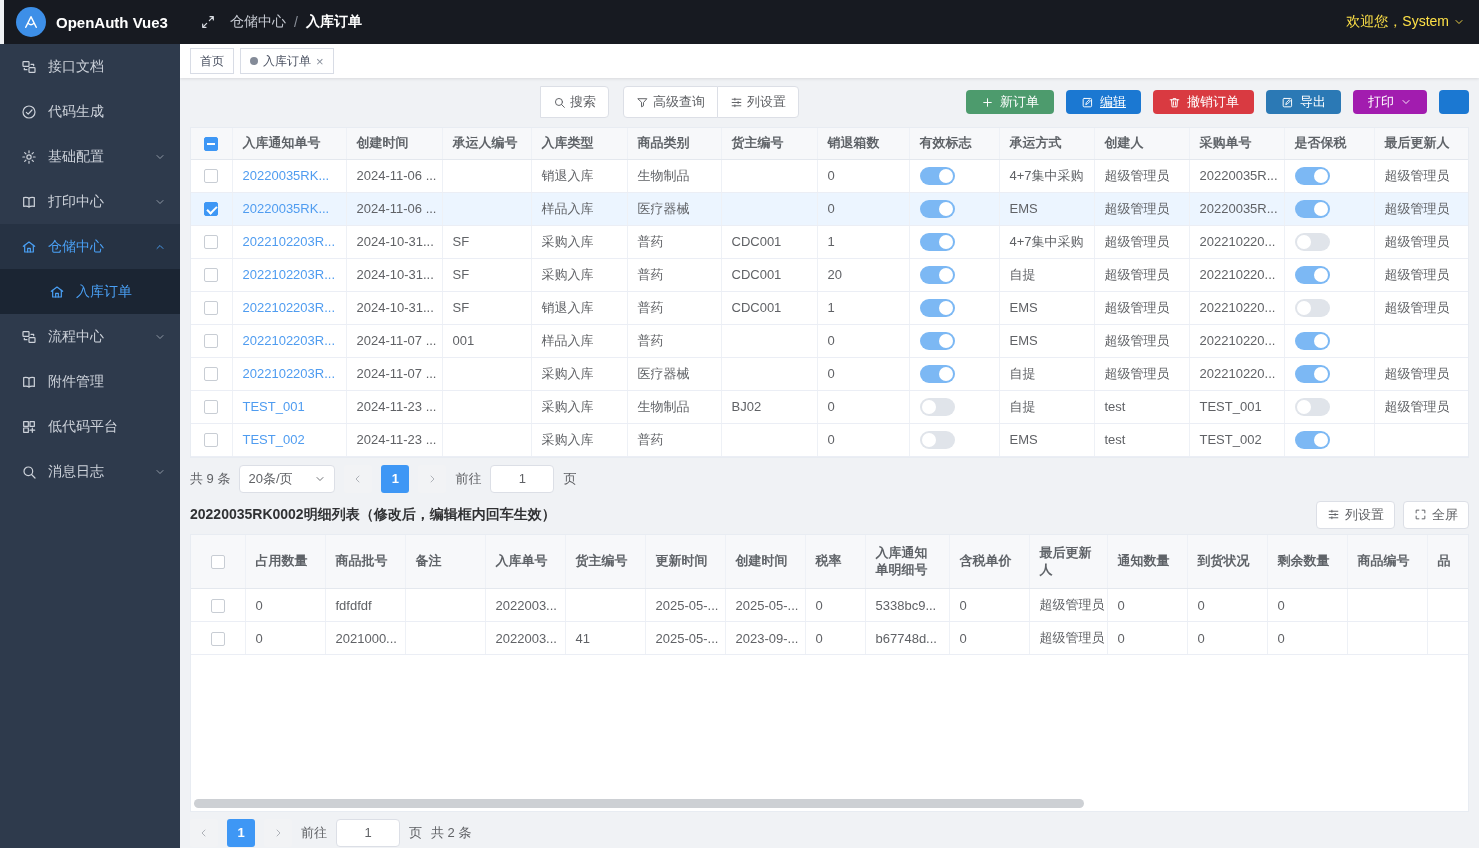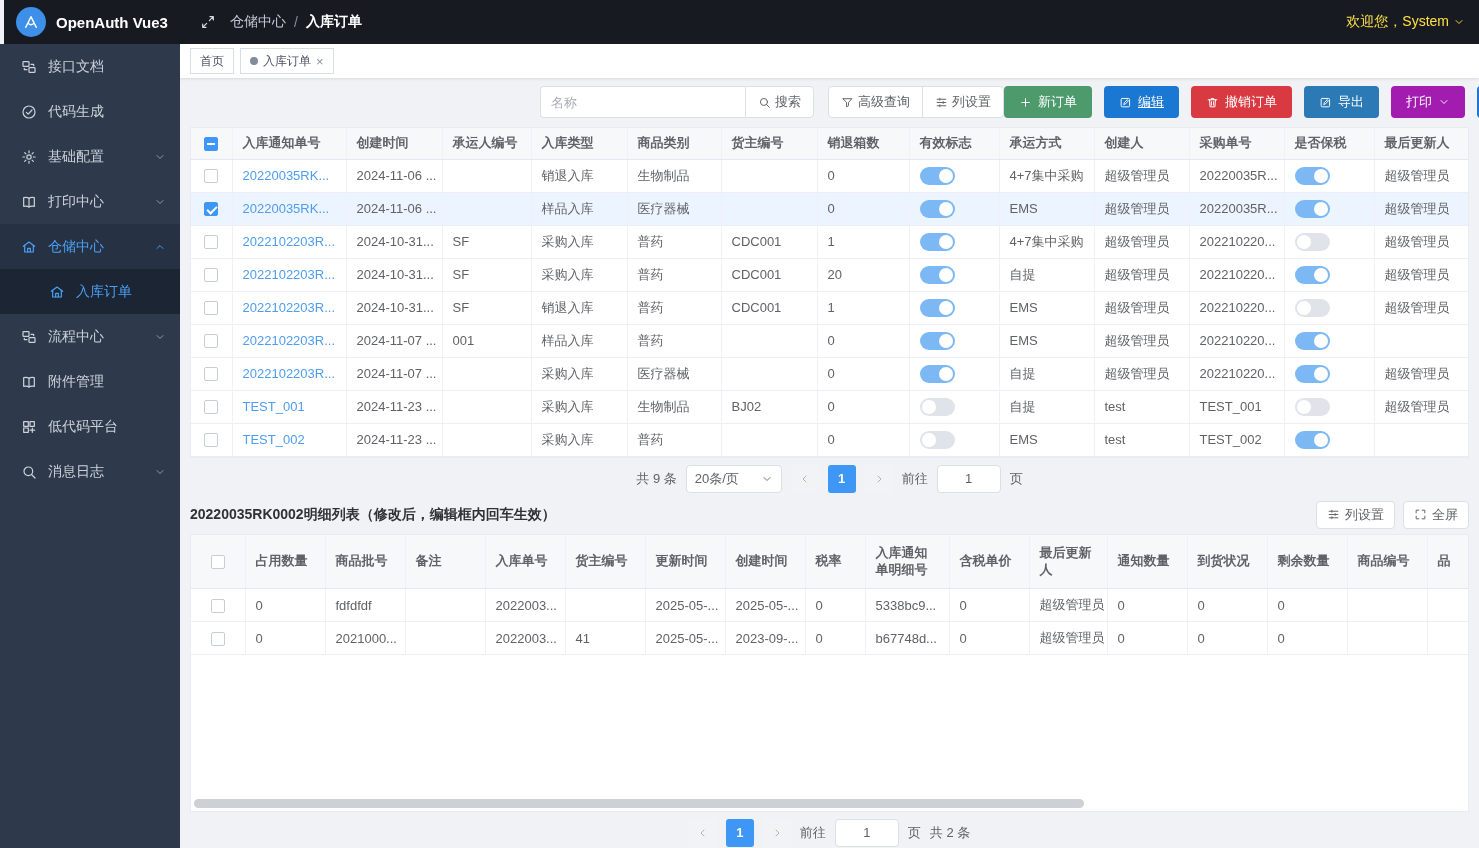--- a/index.html
+++ b/index.html
@@ -44,21 +44,21 @@
   .toolbar { display:flex; align-items:center; height:32px; margin-bottom:9px; }
   .search-group { display:flex; margin-left:350px; }
   .search-input { width:205px; height:32px; border:1px solid #dcdfe6; border-right:none; border-radius:4px 0 0 4px; padding:0 10px; font-size:13px; color:#606266; background:#fff; outline:none; }
   .search-input::placeholder { color:#a8abb2; }
   .btn-plain { height:32px; background:#fff; border:1px solid #dcdfe6; color:#606266; font-size:13px; display:inline-flex; align-items:center; gap:4px; padding:0 12px; cursor:pointer; white-space:nowrap; }
   .btn-search { border-radius:0 4px 4px 0; }
   .joined { display:flex; margin-left:14px; }
   .joined .btn-plain:first-child { border-radius:4px 0 0 4px; }
   .joined .btn-plain:last-child { border-radius:0 4px 4px 0; margin-left:-1px; }
   .actions { margin-left:auto; display:flex; gap:12px; }
-  .btn-solid { height:32px; border:none; border-radius:4px; color:#fff; font-size:13px; display:inline-flex; align-items:center; gap:6px; padding:0 15px; cursor:pointer; white-space:nowrap; }
+  .btn-solid { height:24px; border:none; border-radius:4px; color:#fff; font-size:13px; display:inline-flex; align-items:center; gap:6px; padding:0 15px; cursor:pointer; white-space:nowrap; }
 
   
   .table-card { background:#fff; border:1px solid #e8ecf2; overflow:hidden; }
   table { border-collapse:collapse; table-layout:fixed; }
   th, td { border-right:1px solid #eef1f6; border-bottom:1px solid #ebeef5; padding:0 10px; text-align:left; white-space:nowrap; overflow:hidden; font-size:13px; }
   thead th { background:#f7f8fa; color:#5f6368; font-weight:bold; border-bottom:1px solid #e4e8ee;margin-top:20px; }
   .orders-table thead th { height:31px; }
   .orders-table td { height:33px; color:#606266; }
   .detail-table thead th { height:54px; white-space:normal; line-height:1.35; vertical-align:middle; }
   .detail-table td { height:33px; }
@@ -71,21 +71,21 @@
   .cb.checked::after { content:""; position:absolute; left:4px; top:1px; width:4px; height:8px; border:solid #fff; border-width:0 2px 2px 0; transform:rotate(45deg); }
   .cb.indet { background:#3e97f5; border-color:#3e97f5; }
   .cb.indet::after { content:""; position:absolute; left:2px; top:5px; width:8px; height:2px; background:#fff; }
 
   .toggle { width:35px; height:18px; border-radius:9px; background:#e0e4ea; position:relative; display:inline-block; vertical-align:middle; cursor:pointer; }
   .toggle::after { content:""; position:absolute; top:2px; left:2px; width:14px; height:14px; border-radius:50%; background:#fff; }
   .toggle.on { background:#7cb8f4; }
   .toggle.on::after { left:19px; }
 
   
-  .pager { display:flex; align-items:center; justify-content:center; gap:9px; height:30px; margin:6px 0; color:#606266; font-size:13px; }
+  .pager { display:flex; align-items:center; justify-content:flex-start; gap:9px; height:30px; margin:6px 0; color:#606266; font-size:13px; }
   .pager-select { width:96px; height:28px; border:1px solid #dcdfe6; border-radius:4px; background:#fff; display:inline-flex; align-items:center; padding:0 8px; gap:6px; cursor:pointer; }
   .pager-select .ps-lbl { flex:1; }
   .pg-btn { width:28px; height:28px; border-radius:3px; background:#f2f3f5; color:#a8abb2; display:inline-flex; align-items:center; justify-content:center; cursor:pointer; }
   .pg-cur { width:28px; height:28px; border-radius:3px; background:#3e97f5; color:#fff; font-weight:bold; display:inline-flex; align-items:center; justify-content:center; cursor:pointer; }
   .goto-input { width:64px; height:28px; border:1px solid #dcdfe6; border-radius:4px; text-align:center; font-size:13px; color:#606266; outline:none; }
 
   
   .detail-head { display:flex; align-items:center; height:30px; margin-bottom:4px; }
   .detail-title { font-weight:bold; color:#303133; font-size:14px; }
   .detail-head .right { margin-left:auto; display:flex; gap:8px; }
@@ -264,21 +264,20 @@
       <span class="dot"></span>
       <span>入库订单</span>
       <span class="close">×</span>
     </div>
   </div>
 
 <main class="content">
 
   <div class="toolbar">
     <div class="search-group">
-      <input class="search-input" placeholder="名称" style="">
       <button class="btn-plain btn-search">
         <span>
             <svg width="13" height="13" viewBox="0 0 24 24" fill="none" stroke="currentColor" stroke-width="1.8" stroke-linecap="round" stroke-linejoin="round">
               <circle cx="11" cy="11" r="6.5"></circle>
               <path d="M15.8 15.8L21 21"></path>
             </svg>
           </span>
         <span>搜索</span>
       </button>
     </div>

